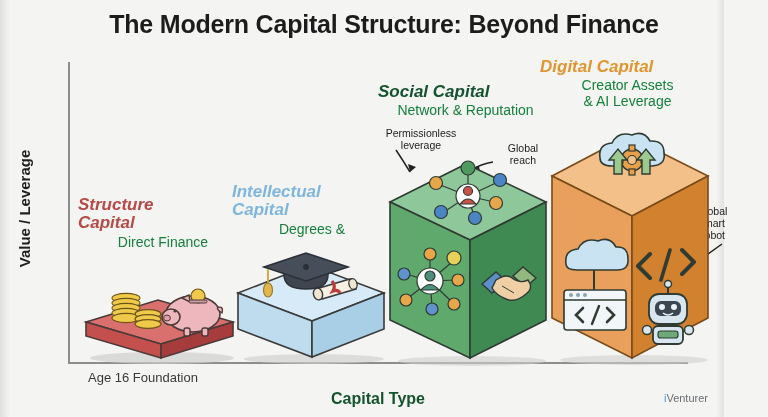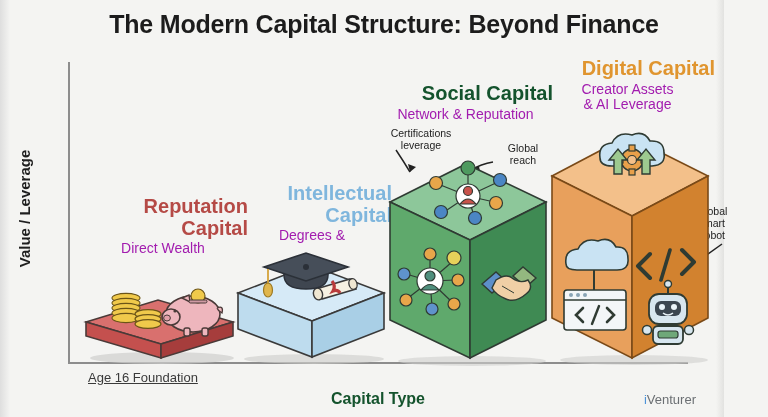--- a/index.html
+++ b/index.html
@@ -29,32 +29,32 @@
     position:absolute; left:-56px; top:200px; width:160px;
     transform: rotate(-90deg); text-align:center;
     font-size:15px; font-weight:bold; color:#1f1f1f;
   }
   #x-axis-label {
     position:absolute; left:268px; top:390px; width:220px; text-align:center;
     font-size:16px; font-weight:bold; color:#14532d;
   }
   #foundation-note {
     position:absolute; left:88px; top:370px;
-    font-size:13px; color:#3a3a3a;text-decoration:underline;
+    font-size:13px; color:#3a3a3a;
   }
   #watermark {
-    position:absolute; right:28px; top:392px;
-    font-size:13px; color:#6b6f73;padding-left:24px;
+    position:absolute; right:16px; top:392px;
+    font-size:11px; color:#6b6f73;padding-left:24px;
   }
   #watermark .i { color:#4d93d9; }
 
   
   .col { position:absolute; }
-  .cap-title { text-align:right; font-size:20px; font-weight:bold; line-height:1.08; }
-  .cap-sub { text-align:center; font-size:14px; color:#a21caf; line-height:1.12; margin-top:2px; }
+  .cap-title { text-align:left; font-size:17px; font-weight:bold; line-height:1.08;font-style:italic; }
+  .cap-sub { text-align:center; font-size:14px; color:#15803d; line-height:1.12; margin-top:2px; }
 
   .annot { position:absolute; font-size:10.5px; color:#222; line-height:1.12; text-align:center; }
 
   
   #col-financial { left:78px; top:196px; width:170px; }
   #col-financial .cap-title { color:#b54a46; }
   #slab-wrap { position:absolute; left:78px; top:292px; width:160px; height:70px; }
 
   
   #col-intellectual { left:232px; top:146px; width:160px;margin-top:37px; }
@@ -86,24 +86,24 @@
   <div id="y-axis"></div>
   <div id="x-axis"></div>
   <div id="y-axis-label">Value / Leverage</div>
   <div id="x-axis-label">Capital Type</div>
   <div id="foundation-note">Age 16 Foundation</div>
 
   <div id="watermark"><span class="i">i</span><span>Venturer</span></div>
 
   <div class="col" id="col-financial">
     <div class="cap-title">
-      <div>Reputation</div>
+      <div>Structure</div>
       <div>Capital</div>
     </div>
-    <div class="cap-sub">Direct Wealth</div>
+    <div class="cap-sub">Direct Finance</div>
   </div>
 
   <div id="slab-wrap">
     <svg width="160" height="72" viewBox="0 0 160 72">
 
       <ellipse cx="84" cy="66" rx="72" ry="6" fill="#cfcfcd" opacity="0.7"></ellipse>
 
       <polygon points="8,30 80,8 155,30 83,52" fill="#d9706e" stroke="#4a3a38" stroke-width="1.6"></polygon>
 
       <polygon points="8,30 83,52 83,66 8,44" fill="#c4504e" stroke="#4a3a38" stroke-width="1.6"></polygon>
@@ -177,21 +177,21 @@
       </g>
     </svg>
   </div>
 
   <div class="col" id="col-social">
     <div class="cap-title">Social Capital</div>
     <div class="cap-sub">Network &amp; Reputation</div>
   </div>
 
   <div class="annot" style="left:378px; top:128px; width:86px;">
-    <div>Certifications</div>
+    <div>Permissionless</div>
     <div>leverage</div>
   </div>
   <div class="annot" style="left:495px; top:143px; width:56px;">
     <div>Global</div>
     <div>reach</div>
   </div>
 
   <svg style="position:absolute; left:378px; top:148px;" width="180" height="50">
     <path d="M18 2 q8 12 14 22" stroke="#222" stroke-width="1.5" fill="none"></path>
     <path d="M32 24 l-2 -8 l8 3 Z" fill="#222"></path>

